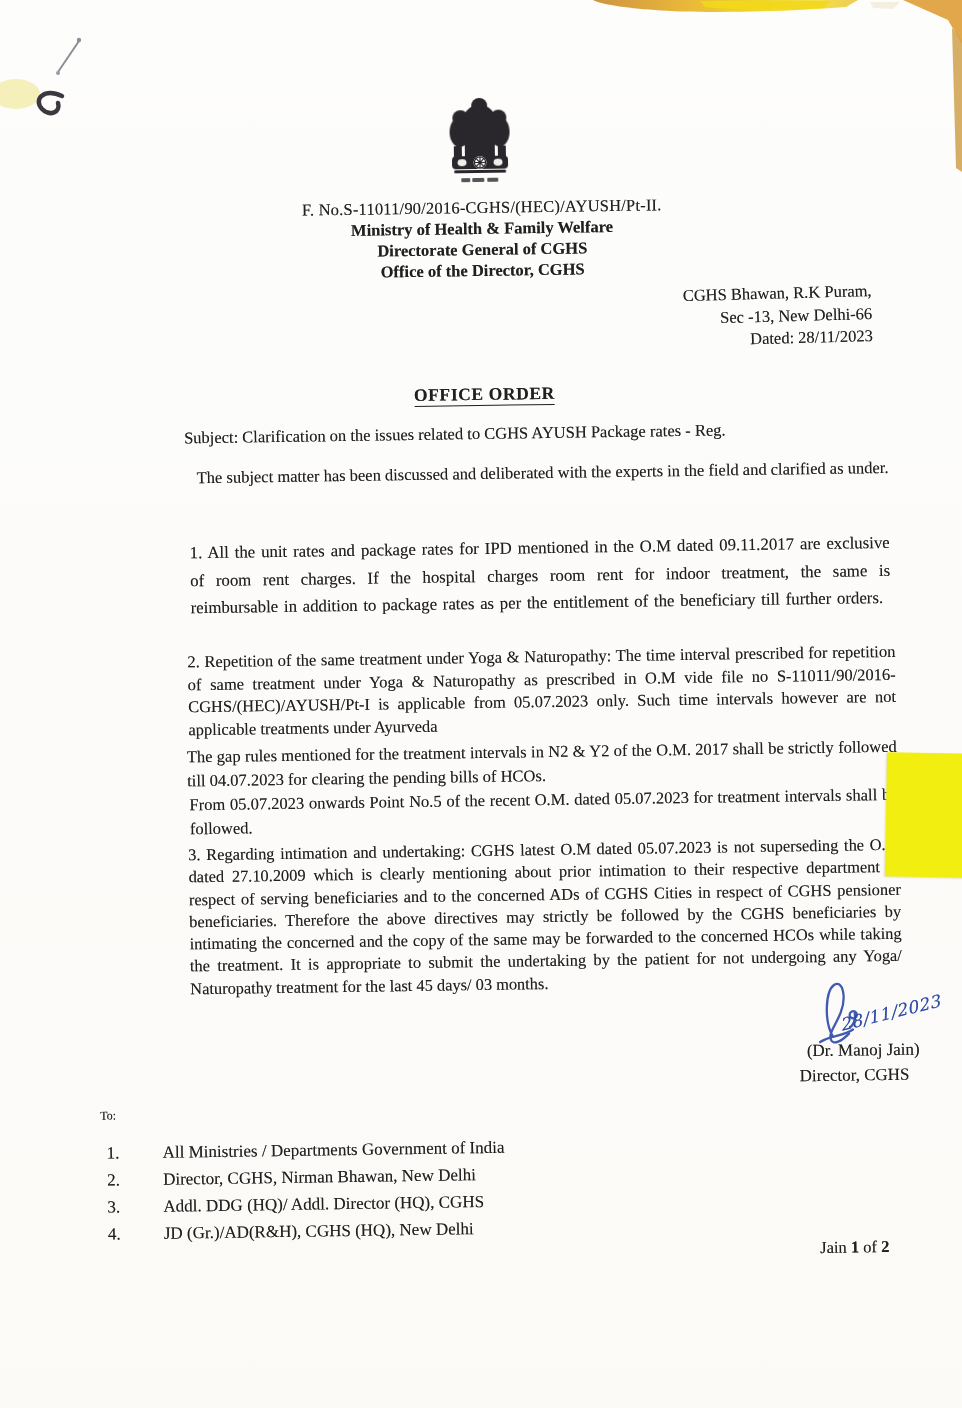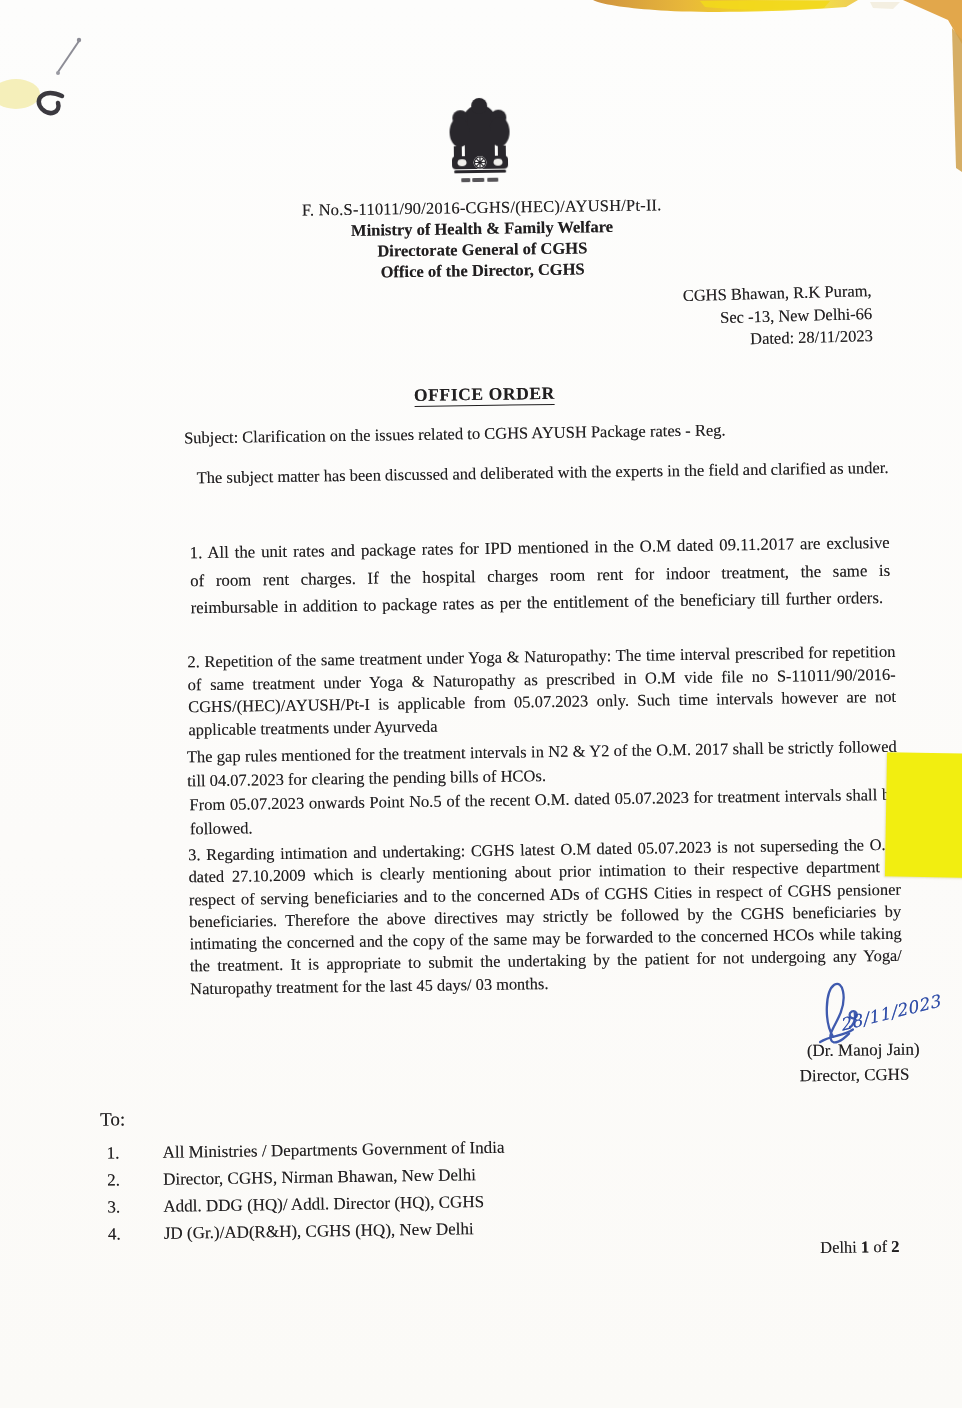--- a/index.html
+++ b/index.html
@@ -47,21 +47,21 @@
     position:absolute;left:838px;top:1020px;
     color:#2f4da8;font-family:"DejaVu Serif",serif;font-style:italic;
     font-size:17px;letter-spacing:0.5px;
     transform:rotate(-13deg) skewX(-6deg);transform-origin:left bottom;
     text-shadow:0 0 0.5px rgba(47,77,168,0.6);
   }
   .sig-block{position:absolute;left:768px;top:1043px;width:180px;text-align:center;font-size:17px;line-height:25px;}
   .sig-designation{transform:translateX(-9px);display:block;}
 
   
-  .to-label{position:absolute;left:94px;top:1103px;font-size:19px;}
+  .to-label{position:absolute;left:94px;top:1103px;font-size:12px;}
   .to-list{position:absolute;left:100px;top:1134px;font-size:17px;line-height:27px;}
   .to-row{display:flex;}
   .to-num{width:56px;flex:0 0 56px;}
 
   
   .page-footer{position:absolute;left:812px;top:1243px;font-size:16.5px;}
   .page-footer .num{font-weight:700;}
 
   
   .sticky-note{
@@ -163,21 +163,21 @@
         <span class="to-num">3.</span>
         <span>Addl. DDG (HQ)/ Addl. Director (HQ), CGHS</span>
       </div>
       <div class="to-row">
         <span class="to-num">4.</span>
         <span>JD (Gr.)/AD(R&amp;H), CGHS (HQ), New Delhi</span>
       </div>
     </div>
 
     <div class="page-footer">
-      <span>Delhi</span>
+      <span>Jain</span>
       <span class="num">1</span>
       <span>of</span>
       <span class="num">2</span>
     </div>
 
   </div>
 
   <div class="sticky-note"></div>
 
   <svg class="tape-svg" viewBox="0 0 962 180" aria-hidden="true">

